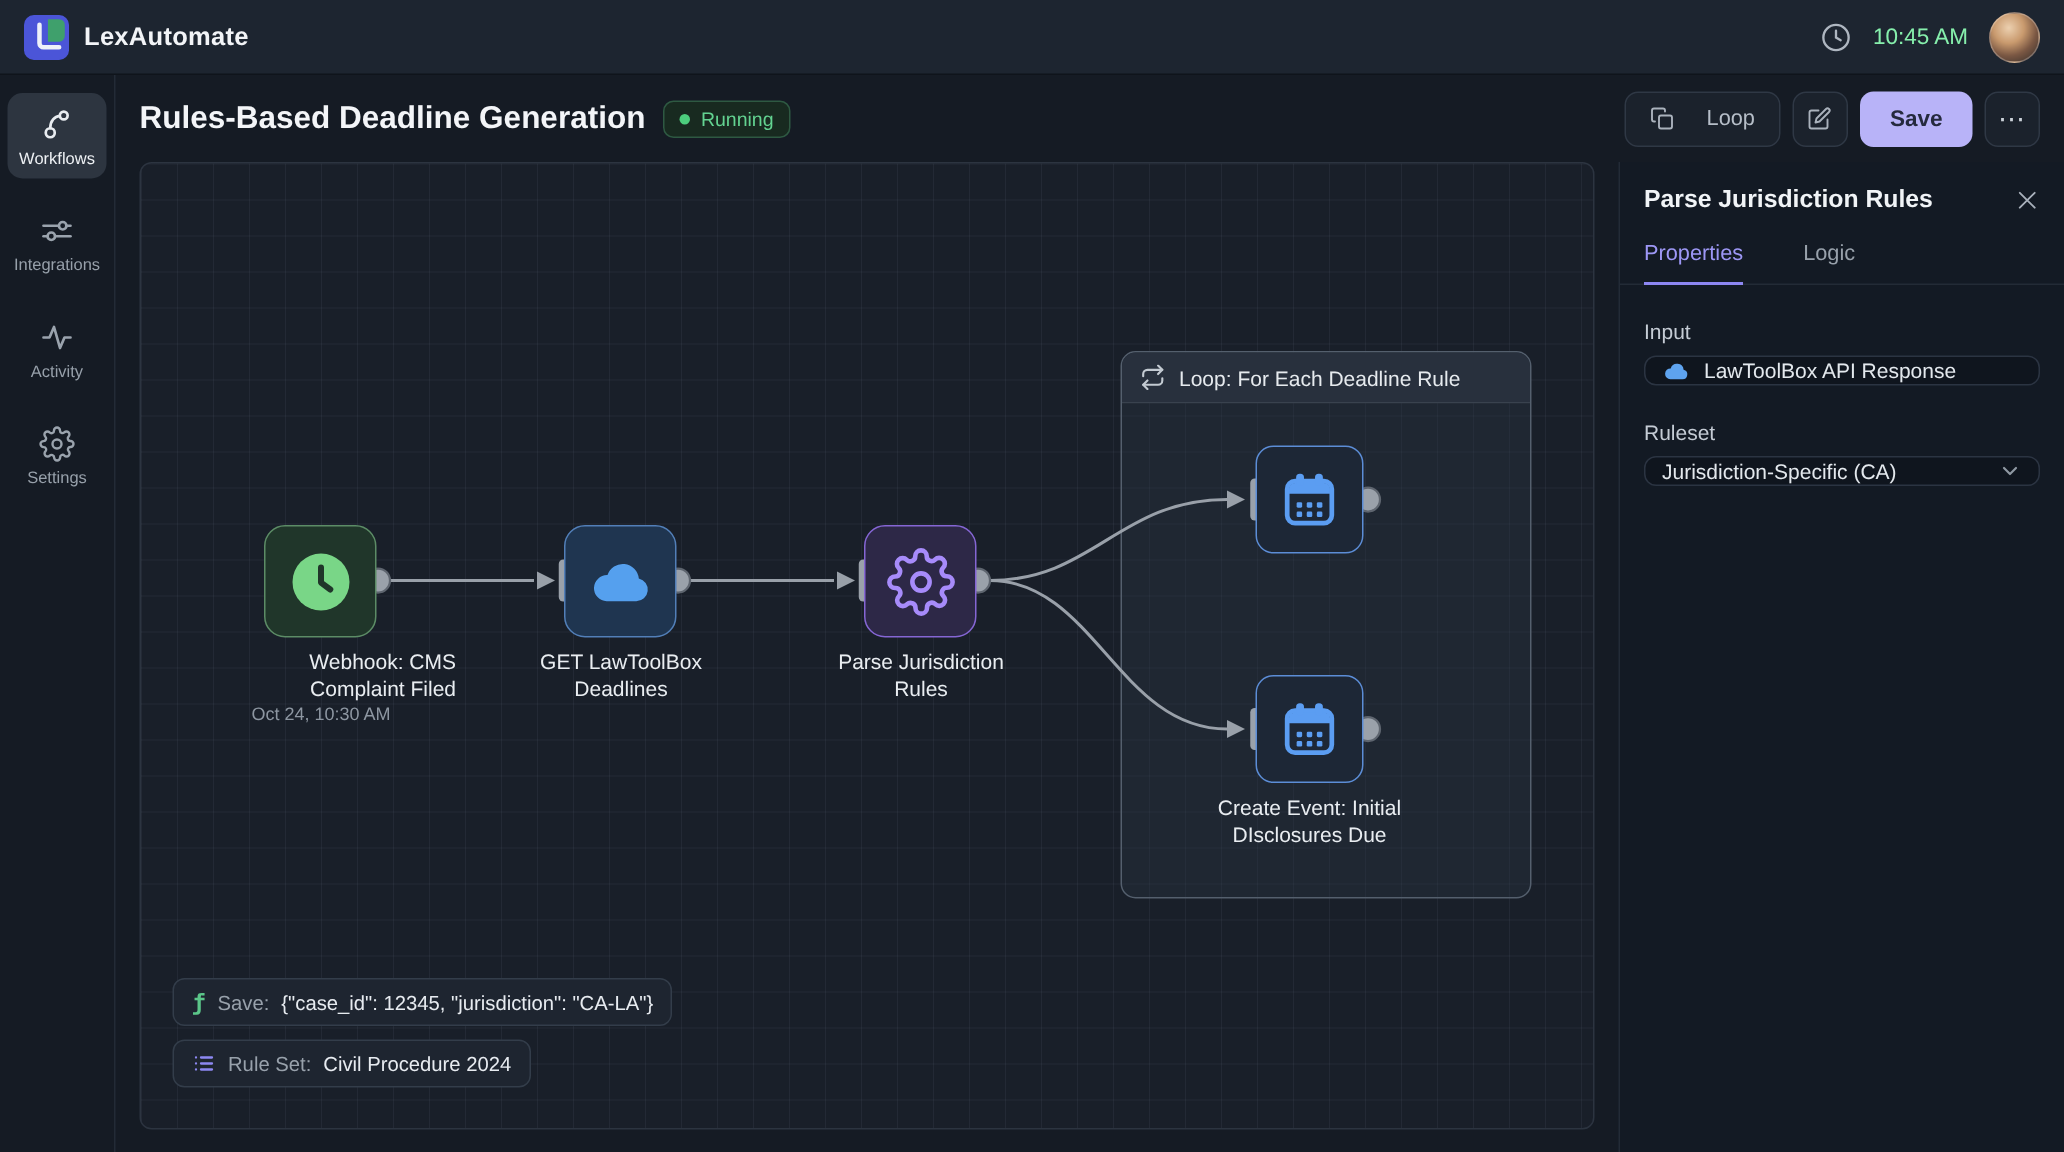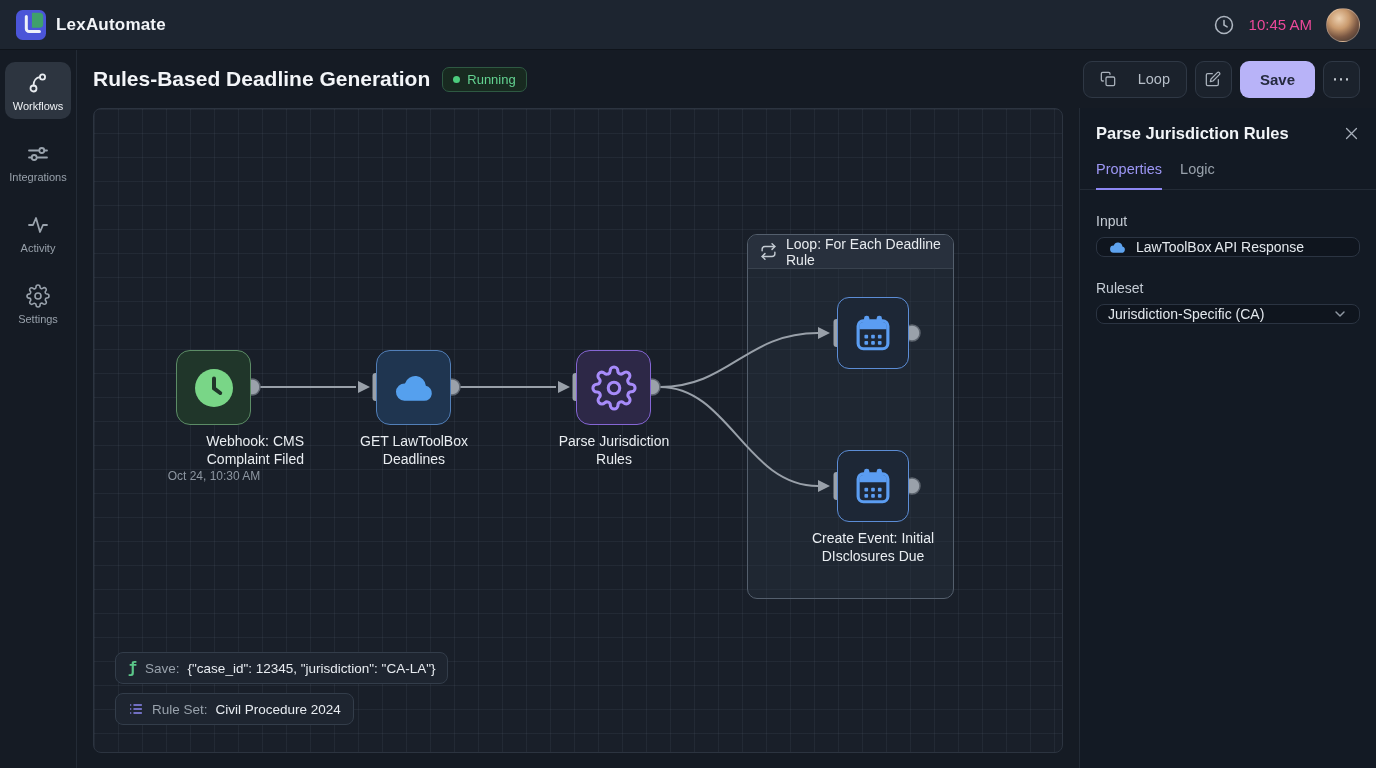--- a/index.html
+++ b/index.html
@@ -5,21 +5,21 @@
   * { margin:0; padding:0; box-sizing:border-box; }
   html,body { width:1376px; height:768px; overflow:hidden; }
   body { font-family:"Liberation Sans", sans-serif; background:#151b24; color:#e6eaee; }
 
   
   .topbar { height:50px; background:#1d2530; border-bottom:1px solid #0f141b;
             display:flex; align-items:center; padding:0 16px; }
   .brand { display:flex; align-items:center; gap:10px; }
   .brand-name { font-size:17px; font-weight:700; color:#f2f4f7; letter-spacing:.2px; }
   .topbar-right { margin-left:auto; display:flex; align-items:center; gap:14px; }
-  .time { font-size:15px; color:#ec4899; }
+  .time { font-size:15px; color:#86efac; }
   .avatar { width:34px; height:34px; border-radius:50%;
             background:radial-gradient(circle at 38% 30%, #ecd0b0 0%, #c99a6e 34%, #7a5743 62%, #2e2a28 100%);
             border:1px solid rgba(255,255,255,.25); }
 
   
   .shell { display:flex; height:718px; }
   .sidebar { width:77px; background:#151b24; border-right:1px solid #232b36;
              display:flex; flex-direction:column; align-items:center; padding-top:12px; gap:14px; }
   .side-item { width:66px; padding:9px 0 7px; border-radius:10px; display:flex; flex-direction:column;
                align-items:center; gap:5px; color:#9aa3ad; cursor:pointer; }
@@ -55,40 +55,40 @@
   .node-webhook { left:82px; top:241px; background:#20362a; border:1.5px solid #5c8c66; }
   .node-get     { left:282px; top:241px; background:#1f3550; border:1.5px solid #527fb8; }
   .node-parse   { left:482px; top:241px; background:#2d2847; border:1.5px solid #8566d4; }
   .node-cal     { width:72px; height:72px; background:#1d2736; border:1.5px solid #5c8dd6; border-radius:12px; }
   .node-cal1 { left:743px; top:188px; }
   .node-cal2 { left:743px; top:341px; }
   .node-label { position:absolute; text-align:center; font-size:14px; color:#e9edf1;
                 line-height:1.25; white-space:pre-line; z-index:3; }
   .node-sub { position:absolute; text-align:center; font-size:12px; color:#8d96a1; z-index:3; }
 
-  .loop-group { position:absolute; left:653px; top:125px; width:207px; height:365px; z-index:1;
+  .loop-group { position:absolute; left:653px; top:125px; width:274px; height:365px; z-index:1;
                 background:rgba(44,54,68,.35); border:1px solid #545f6d; border-radius:10px; }
   .loop-header { height:34px; background:#28303d; border-bottom:1px solid #39424e;
                  border-radius:9px 9px 0 0; display:flex; align-items:center; gap:9px;
                  padding:0 12px; font-size:14px; color:#e6eaee; }
 
   .chip { position:absolute; left:21px; height:32px; background:#1e2530; border:1px solid #333d4a;
           border-radius:8px; display:flex; align-items:center; gap:8px; padding:0 12px;
           font-size:13.5px; width:max-content; z-index:3; }
   .chip1 { top:543px; } .chip2 { top:584px; }
   .chip .c-label { color:#98a1ab; }
   .chip .c-value { color:#e7ebf0; }
   .json-glyph { color:#5bc689; font-weight:700; font-size:15px; font-family:"DejaVu Sans Mono", monospace; }
 
   
   .panel { width:297px; background:#131a24; border-left:1px solid #232b36; padding:0 16px; }
   .panel-title-row { display:flex; align-items:center; justify-content:space-between; margin-top:16px; }
   .panel-title { font-size:16.5px; font-weight:700; color:#f1f4f7; }
   .close-btn { cursor:pointer; display:flex; }
-  .tabs { display:flex; gap:18px; margin:18px -16px 0; padding:0 16px; border-bottom:1px solid #232b36; }
+  .tabs { display:flex; gap:40px; margin:18px -16px 0; padding:0 16px; border-bottom:1px solid #232b36; }
   .tab { font-size:14.5px; padding-bottom:11px; color:#98a1ab; cursor:pointer; }
   .tab.active { color:#9d97f5; border-bottom:2px solid #8d87f2; margin-bottom:-1px; }
   .field-label { font-size:14px; color:#c5ccd5; margin-top:23px; margin-bottom:8px; }
   .field { height:20px; background:#0f151e; border:1px solid #2b3442; border-radius:8px;
            display:flex; align-items:center; gap:9px; padding:0 11px; font-size:14px;
            color:#e3e8ed; cursor:pointer; }
   .field .chev { margin-left:auto; display:flex; }
 </style>
 </head>
 <body>

